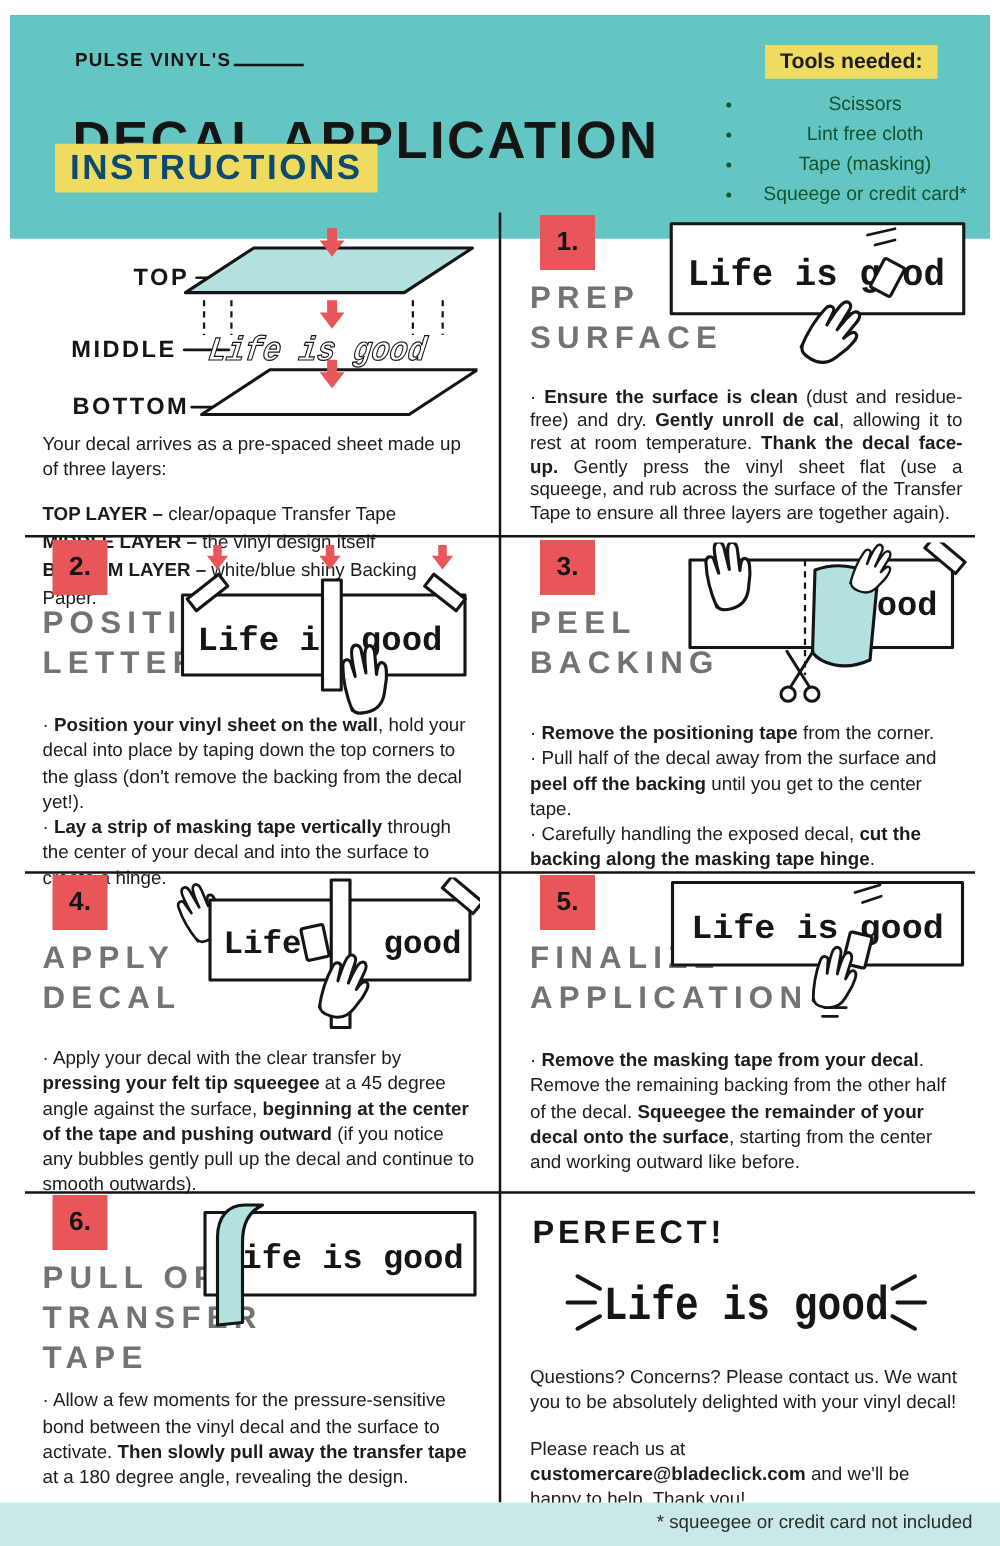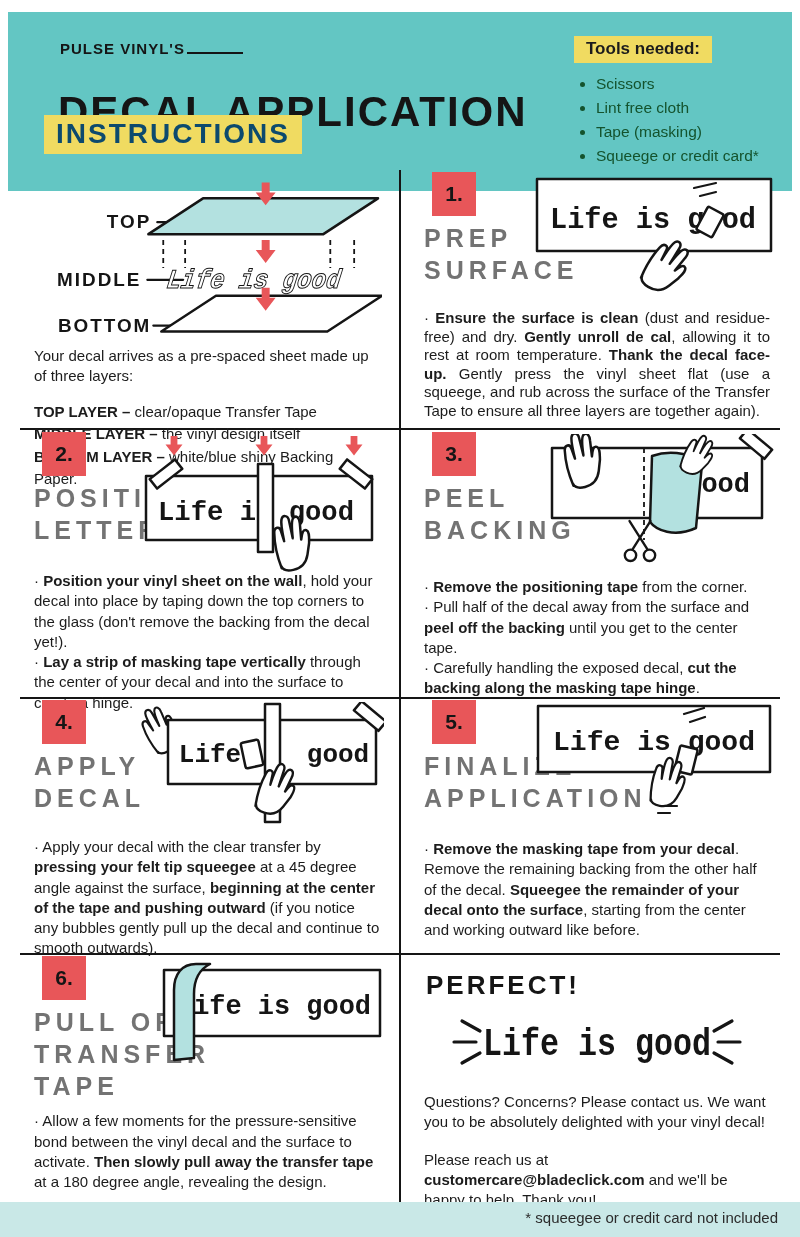--- a/index.html
+++ b/index.html
@@ -1,20 +1,20 @@
 <!DOCTYPE html>
 <html><head>
 <meta charset="utf-8">
 <style>
   html,body{margin:0;padding:0;background:#fff;}
   .page{position:relative;width:800px;height:1237px;background:#fff;margin:0 auto;
         font-family:"Liberation Sans",sans-serif;color:#1c1c1c;overflow:hidden;}
 
   
-  .header{position:absolute;left:8px;top:12px;width:784px;height:179px;background:#63C6C3;}
+  .header{position:absolute;left:8px;top:12px;width:784px;height:179px;background:#63C6C3;text-align:center;}
   .brand{position:absolute;left:52px;top:28px;font-size:15px;font-weight:700;letter-spacing:1px;color:#151515;}
   .brand-line{display:inline-block;width:56px;border-bottom:2px solid #151515;margin-left:2px;vertical-align:baseline;}
   .big-title{position:absolute;left:50px;top:48px;font-size:42px;font-weight:900;letter-spacing:2px;color:#151515;}
   .chip{display:inline-block;background:#F0DB61;padding:3px 12px 4px;font-weight:bold;}
   .subtitle{position:absolute;left:36px;top:103px;font-size:28px;font-weight:700;letter-spacing:2px;color:#0c4a6e;}
   .tools{position:absolute;left:566px;top:24px;width:214px;}
   .tools-label{font-size:17px;color:#1c1c1c;}
   .tools ul{margin:9px 0 0 0;padding-left:22px;}
   .tools li{font-size:15.5px;line-height:1.55;color:#14532d;}
 

